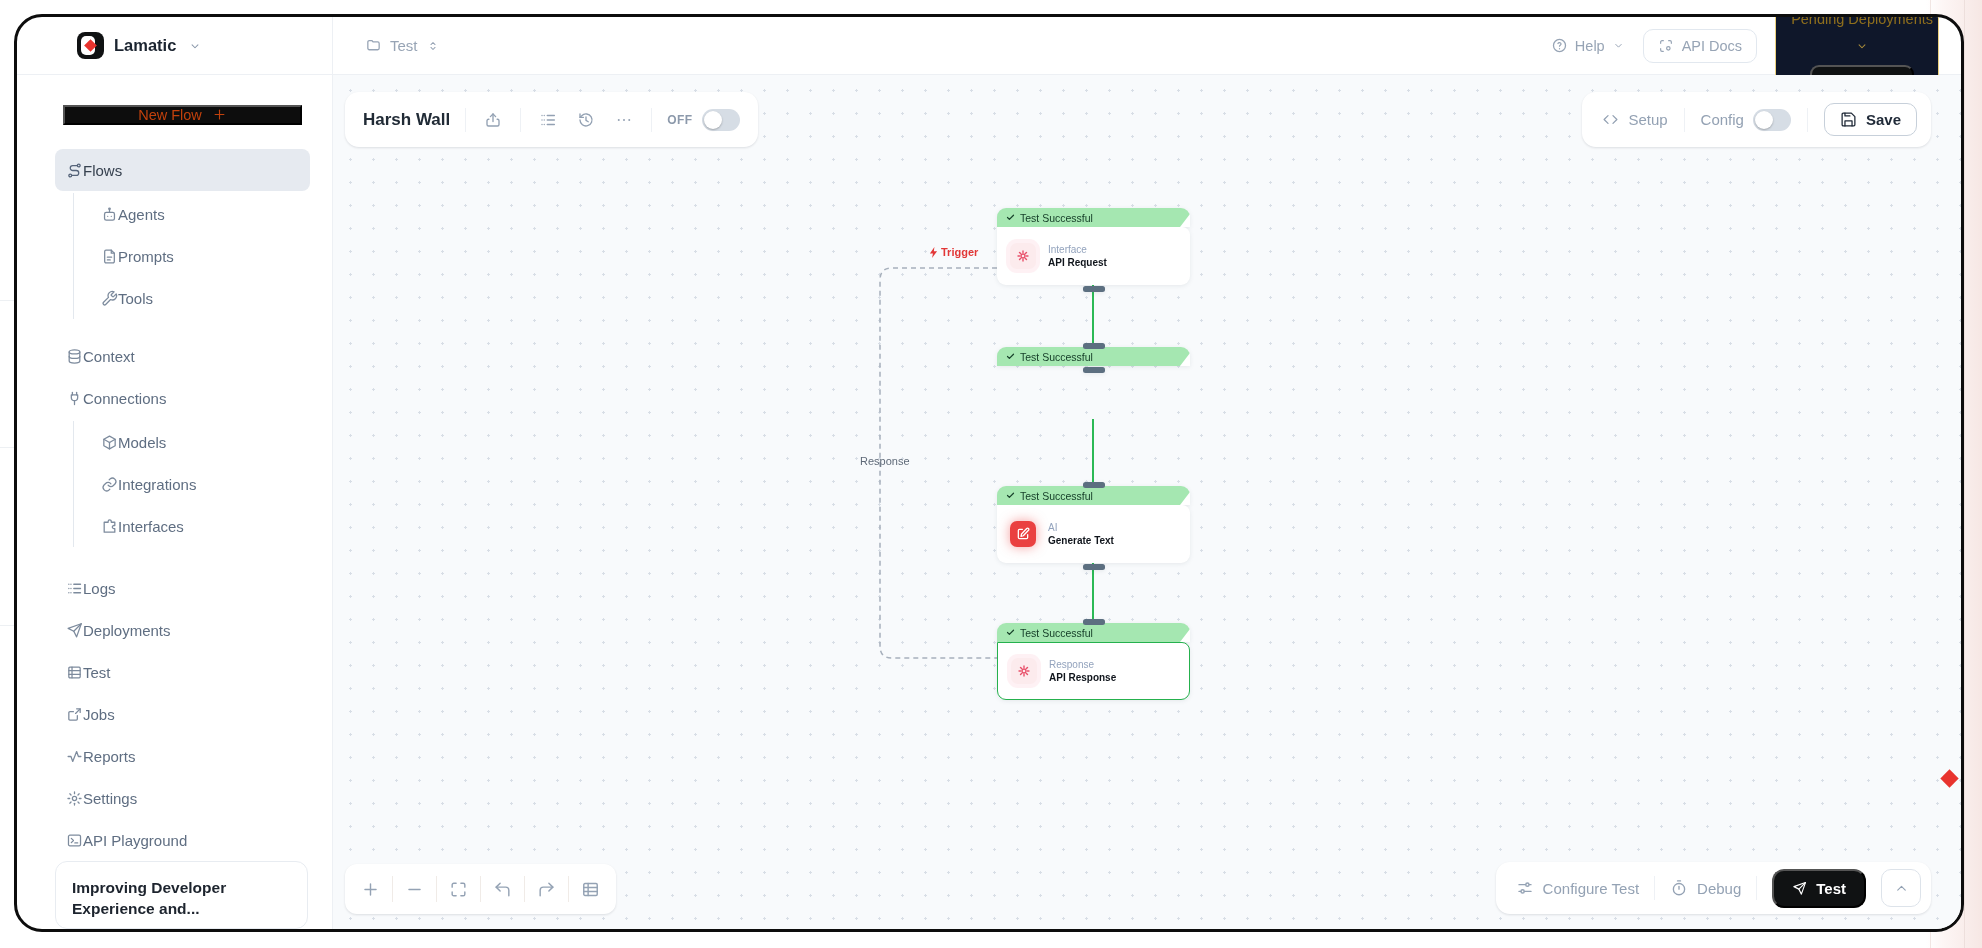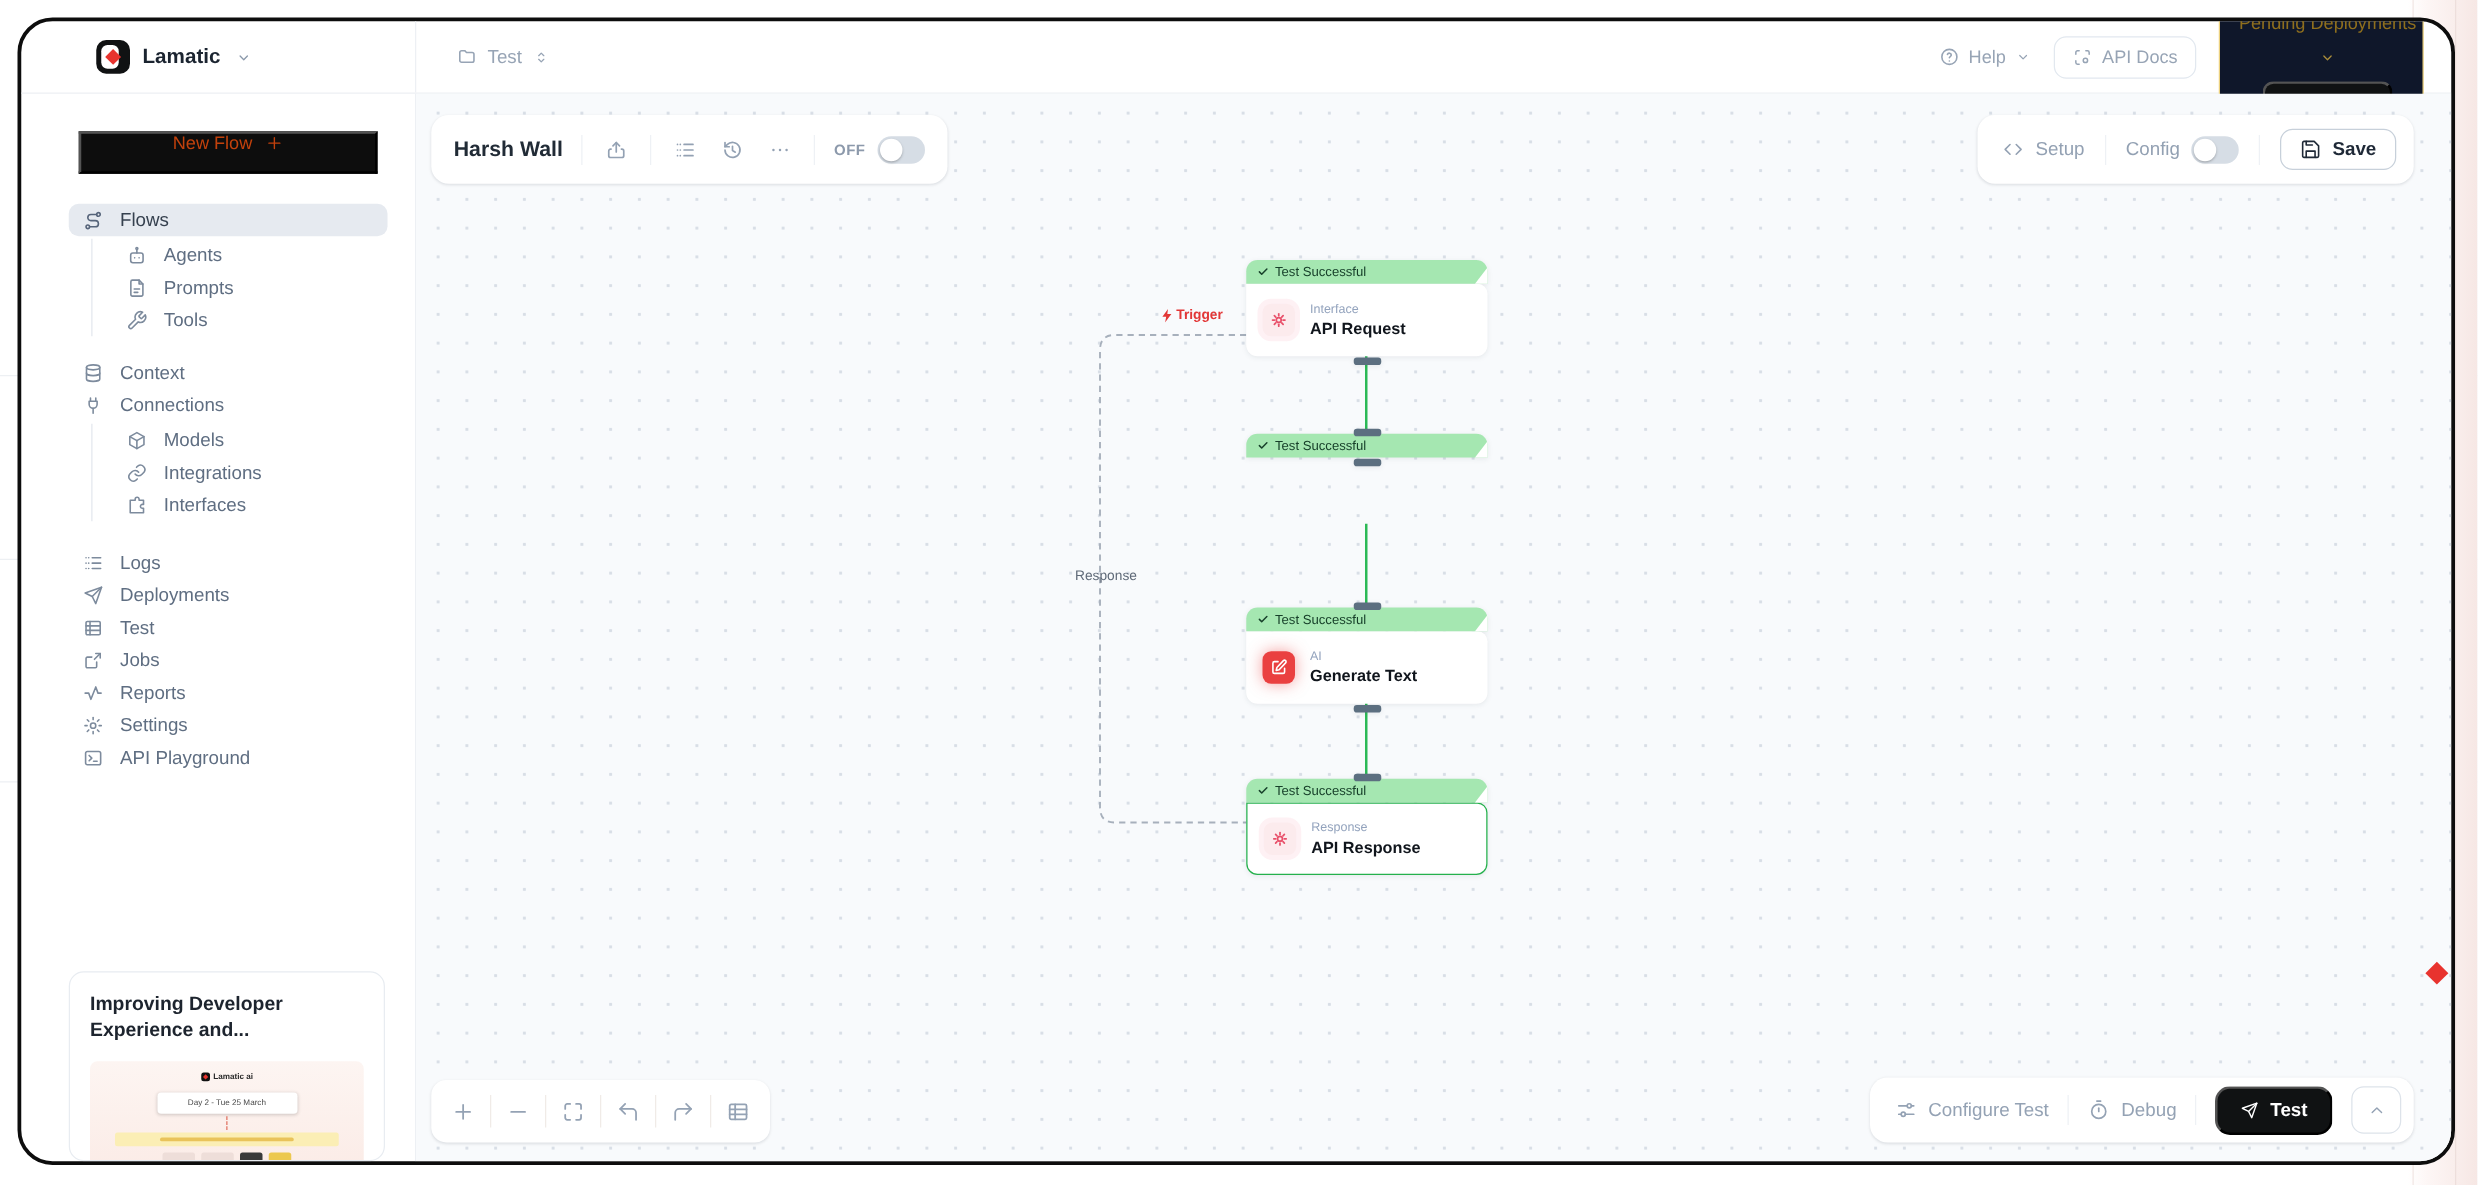--- a/index.html
+++ b/index.html
@@ -51,21 +51,21 @@
   
   .shell { display: flex; flex: 1; min-height: 0; }
 
   
   .sidebar { width: 316px; flex-shrink: 0; border-right: 1px solid #edf0f4; display: flex; flex-direction: column;
     padding: 30px 22px 0 38px; }
   .btn-newflow { height: 34px; background: #0d0d0d; color: #c2410c; border-radius: 0; display: flex;
     justify-content: center; gap: 10px; font-size: 14.5px; font-weight: 500;
     margin: 0 8px 24px 8px; }
   .nav { display: flex; flex-direction: column; font-size: 15px; color: #5f6e82; }
-  .nav-item { display: flex; align-items: center; gap: 13px; height: 26px; padding: 0 10px; border-radius: 8px; }
+  .nav-item { display: flex; align-items: center; height: 42px; padding: 0 10px; border-radius: 8px; }
   .nav-item.active { background: #e6eaf0; color: #36414f; }
   .ni { width: 18px; height: 18px; display: flex; align-items: center; justify-content: center; color: #7d8b9d; flex-shrink: 0; }
   .nav-item.active .ni { color: #56647a; }
   .sub-group { margin-left: 18px; border-left: 1px solid #e3e8ee; padding-left: 16px; margin-top: 2px; margin-bottom: 4px; }
   .nav-gap-s { height: 12px; } .nav-gap-m { height: 16px; }
 
   .promo { margin-top: auto; border: 1px solid #e8ecf1; border-radius: 12px; background: #fff;
     padding: 16px 16px 0; margin-right: 2px; height: 152px; overflow: hidden; }
   .promo-title { font-size: 15.5px; font-weight: 700; color: #1d242e; line-height: 1.35; }
   .promo-img { margin-top: 13px; border-radius: 6px; height: 120px;
@@ -124,21 +124,21 @@
   .node-status::after { content: ''; position: absolute; right: 0; bottom: 0; width: 0; height: 0;
     border-bottom: 13px solid #fff; border-left: 10px solid rgba(0,0,0,0); }
   .node-body { background: #fff; height: 58px; border-radius: 0 8px 9px 9px; display: flex; align-items: center;
     gap: 12px; padding: 0 13px; }
   .node.selected .node-body { border: 1.5px solid #25b14d; }
   .node-icon { width: 26px; height: 26px; border-radius: 7px; display: flex; align-items: center; justify-content: center; flex-shrink: 0; }
   .icon-rose { background: #fcebed; color: #e8506a; box-shadow: 0 0 0 4px rgba(244,63,94,.07); }
   .icon-greenbg { background: #2eb854; color: #fff; box-shadow: 0 0 12px rgba(46,184,84,.55); }
   .icon-redbg { background: #ea4040; color: #fff; box-shadow: 0 0 12px rgba(234,64,64,.5); }
   .node-cat { font-size: 10px; color: #93a3bd; margin-bottom: 2px; }
-  .node-title { font-size: 13px; font-weight: 700; color: #10151c; }
+  .node-title { font-size: 10px; font-weight: 700; color: #10151c; }
   .handle { position: absolute; left: 50%; transform: translateX(-50%); width: 22px; height: 6px;
     background: #5c6f80; border-radius: 2.5px; z-index: 2; }
   .handle.top { top: -4px; } .handle.bottom { bottom: -7px; }
 
   
   .canvas-tools { left: 12px; bottom: 15px; height: 50px; border-radius: 12px; padding: 0 4px; }
   .tool-btn { width: 43px; height: 50px; display: flex; align-items: center; justify-content: center; color: #94a2b4; }
   .test-bar { right: 30px; bottom: 15px; height: 52px; border-radius: 14px; padding: 0 10px 0 20px; gap: 15px; }
   .tb-item { display: flex; align-items: center; gap: 9px; color: #94a2b4; font-size: 15px; }
   .btn-test { display: flex; align-items: center; gap: 9px; background: #101213; color: #fff; border-radius: 12px;

